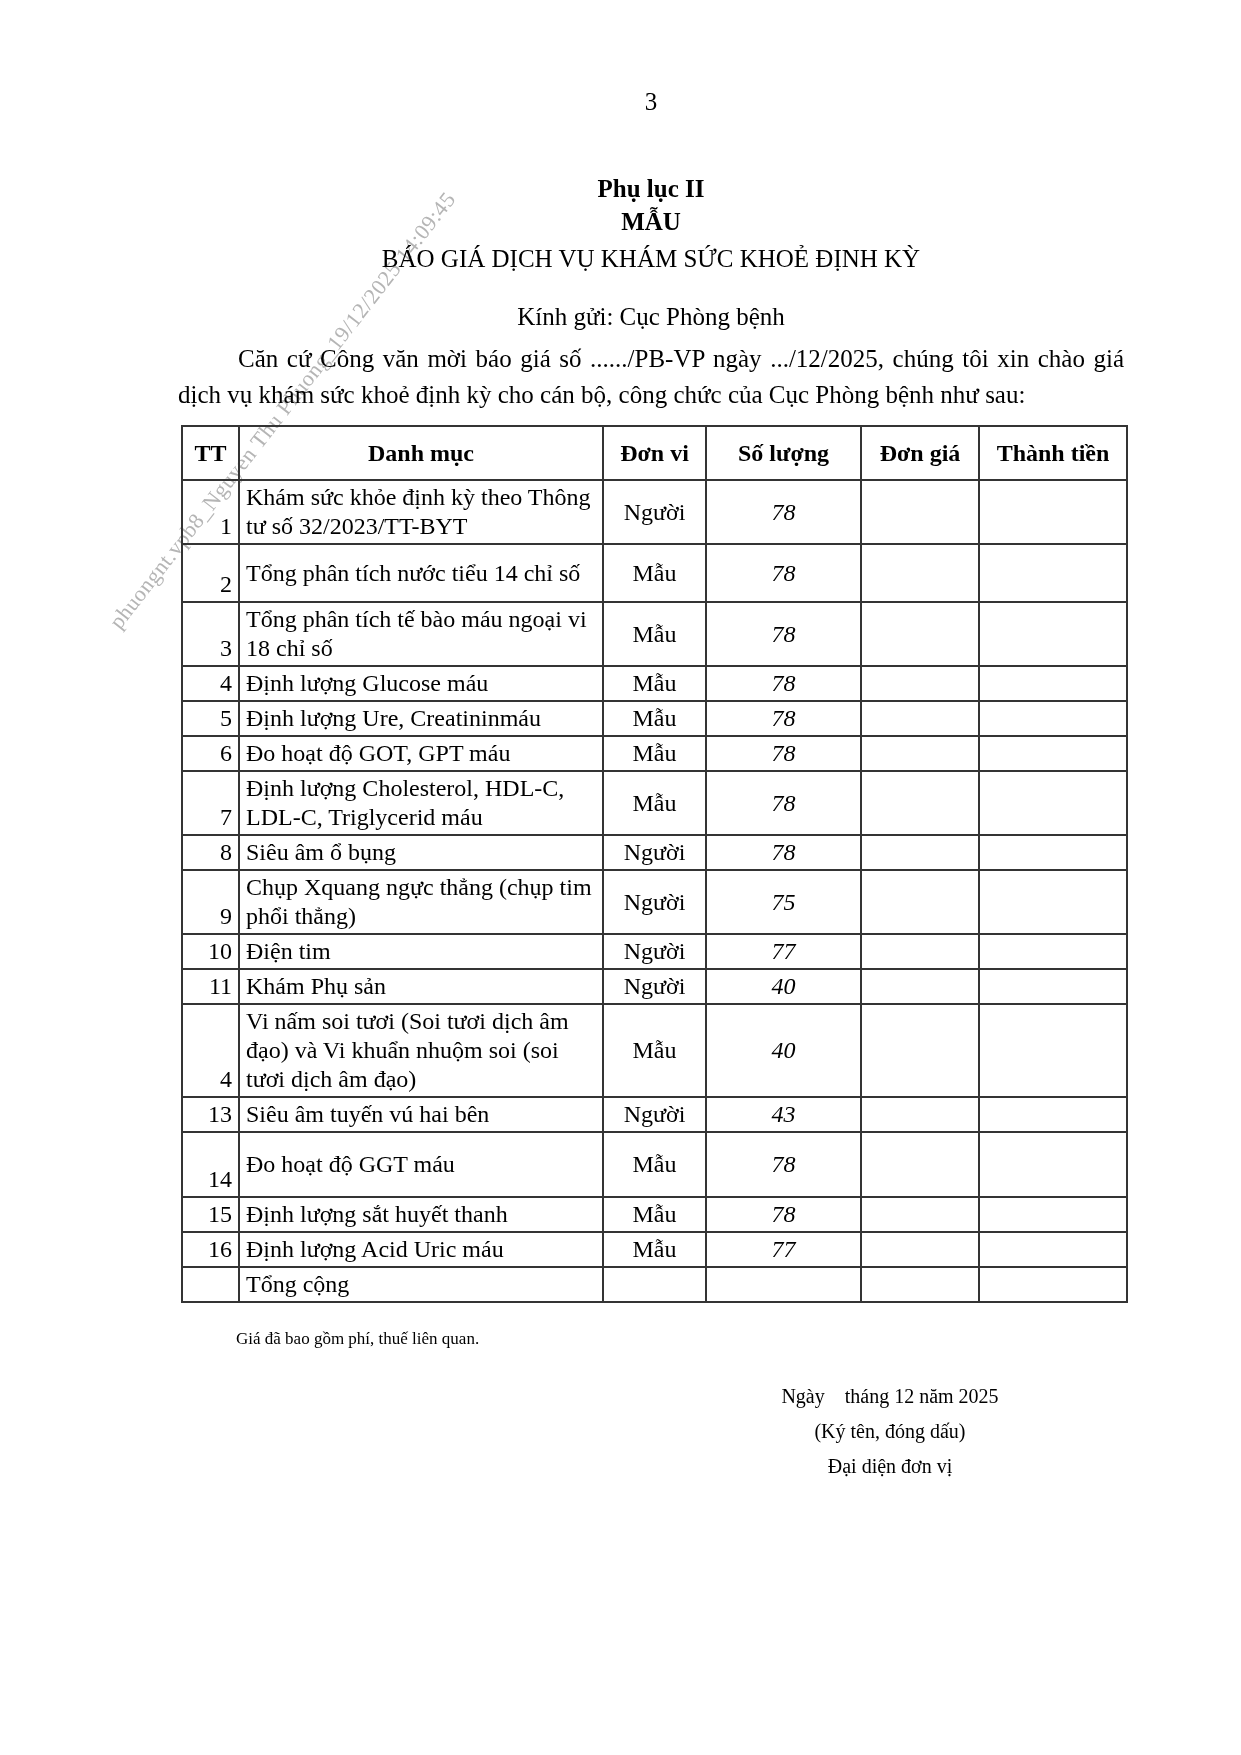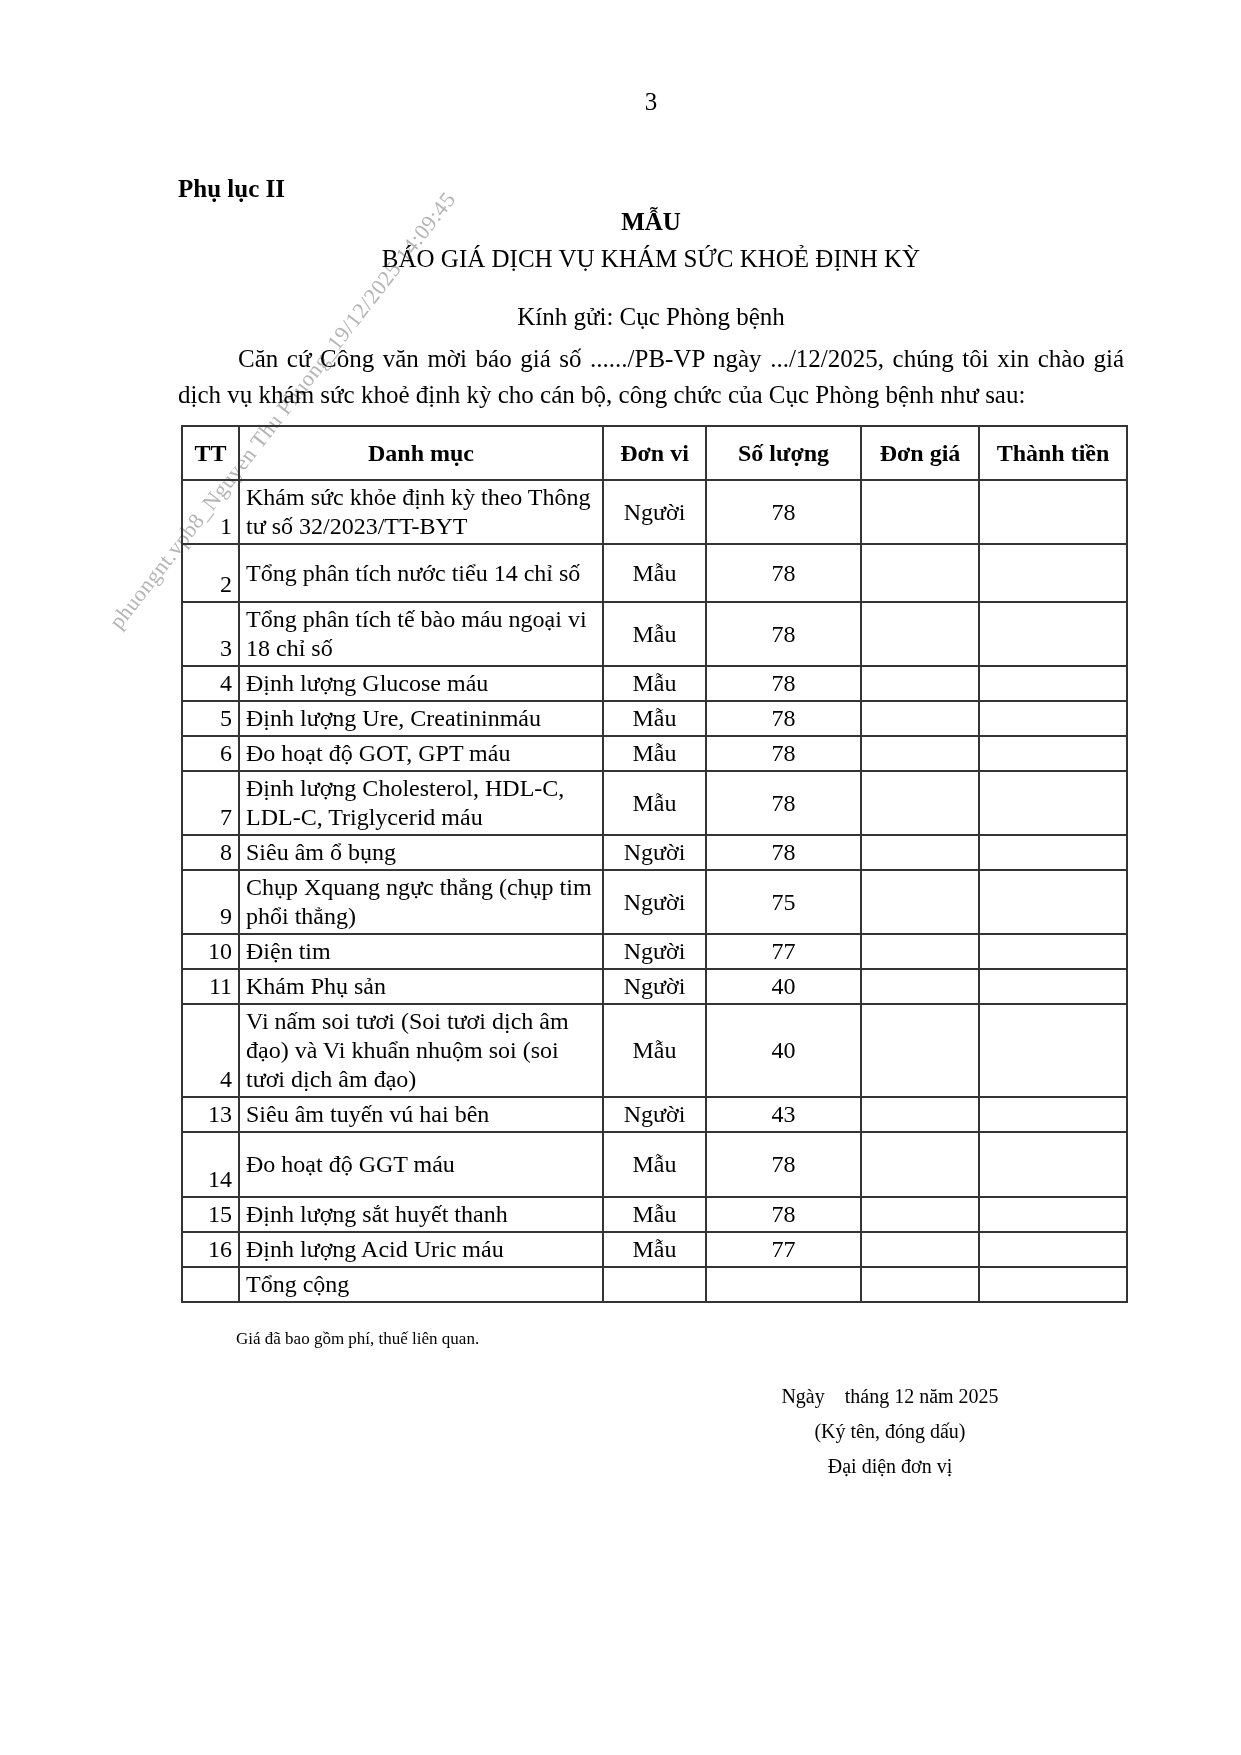--- a/index.html
+++ b/index.html
@@ -24,21 +24,21 @@
     z-index:1;
     pointer-events:none;
   }
   .content {
     position:absolute;
     left:178px; top:0;
     width:946px;
     z-index:2;
   }
   .page-number { margin-top:88px; text-align:center; font-size:25px; }
-  .appendix   { margin-top:56px; font-weight:bold; font-size:25px; line-height:33px; }
+  .appendix   { margin-top:56px; text-align:center; font-weight:bold; font-size:25px; line-height:33px; }
   .form-label { text-align:center; font-weight:bold; font-size:25px; line-height:34px; }
   .doc-title  { text-align:center; font-weight:normal; font-size:25px; line-height:40px; }
   .salutation { margin-top:22px; text-align:center; font-size:25px; line-height:32px; }
   .intro {
     margin-top:8px;
     font-size:25px;
     line-height:36px;
     text-align:justify;
     text-indent:60px;
   }
@@ -58,21 +58,21 @@
     font-weight:bold;
     text-align:center;
     height:35px;
     padding:12px 4px;
     line-height:28px;
   }
   table.quote td { padding:2px 6px; line-height:29px; }
   td.c-tt    { text-align:right;  vertical-align:bottom; padding-right:10px; }
   td.c-name  { text-align:left;   vertical-align:middle; padding-left:10px; padding-right:8px; }
   td.c-unit  { text-align:center; vertical-align:middle; }
-  td.c-qty   { text-align:center; vertical-align:middle; }
+  td.c-qty   { text-align:center; vertical-align:middle;font-style:italic; }
   td.c-price, td.c-total { vertical-align:middle; }
   .note {
     margin-top:20px;
     font-size:17px;
     line-height:32px;
     padding-left:58px;
   }
   .signature {
     margin-top:24px;
     margin-left:552px;

